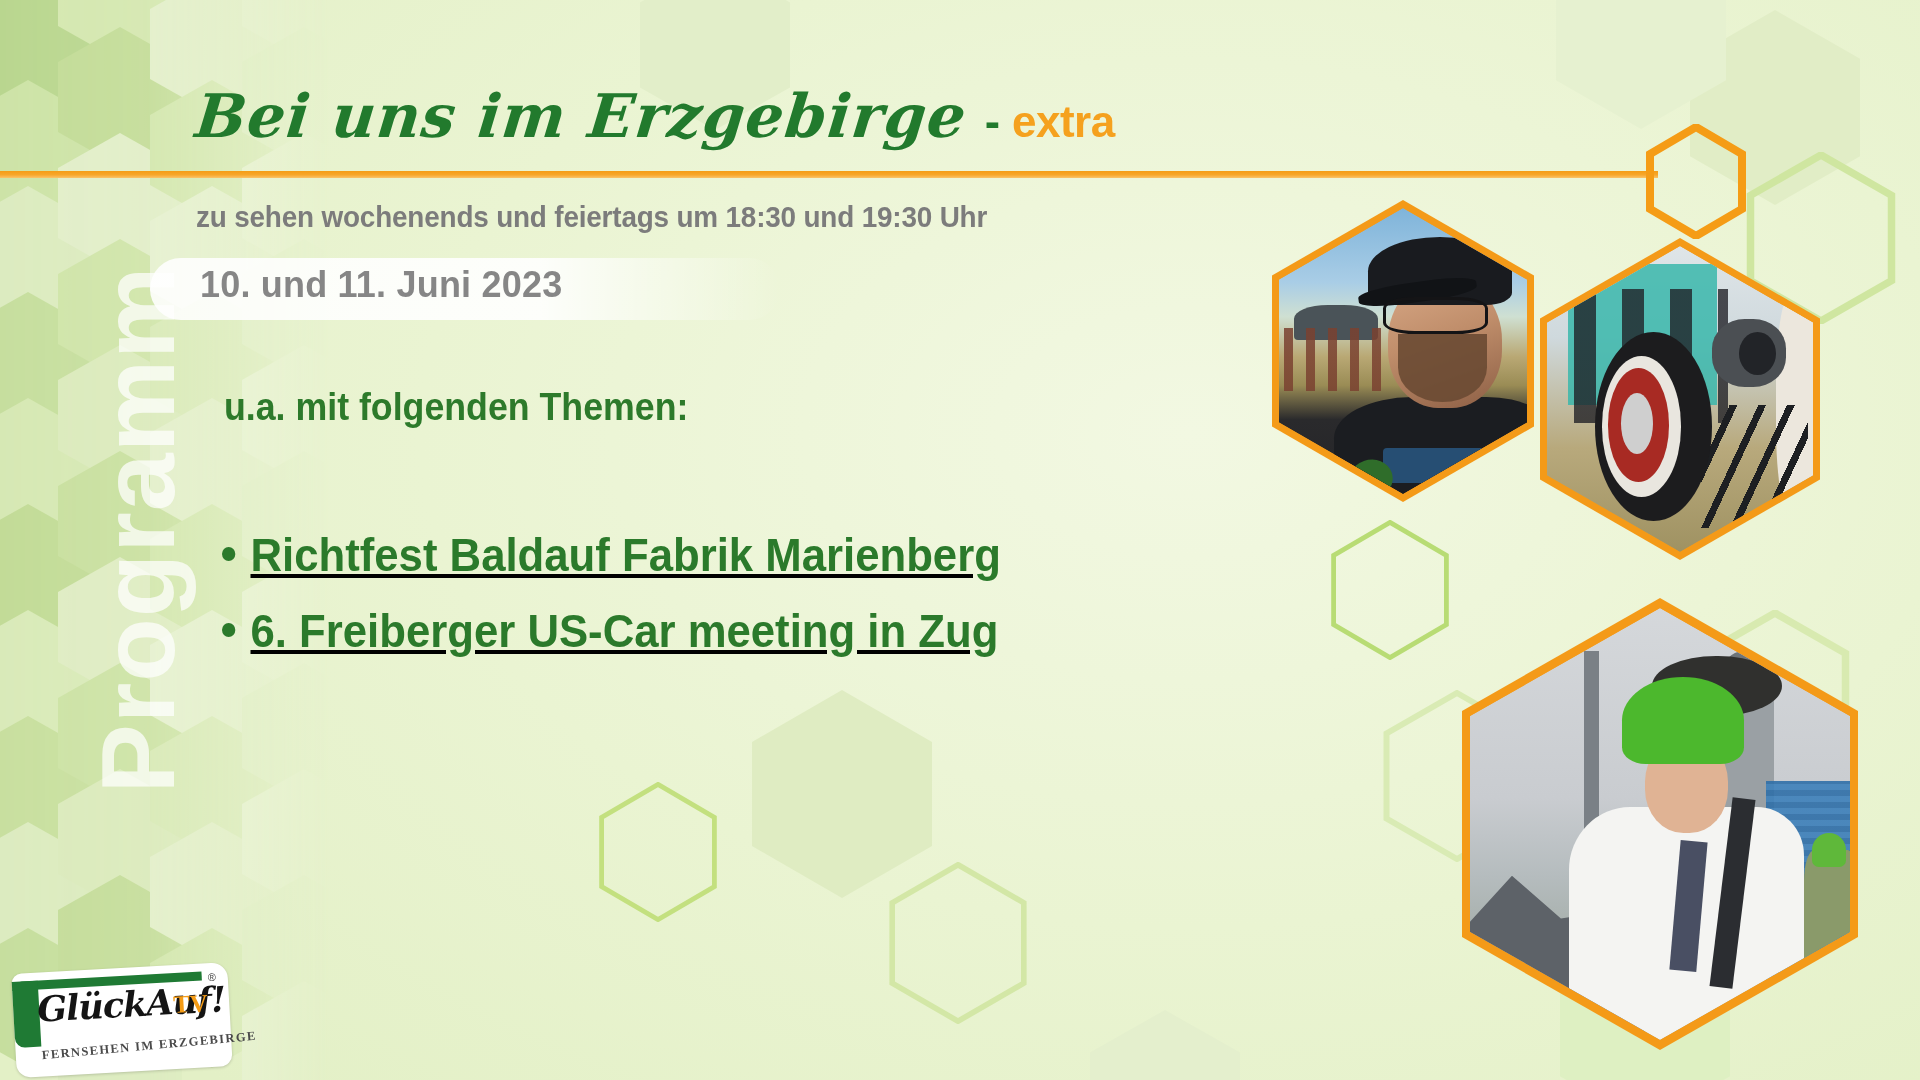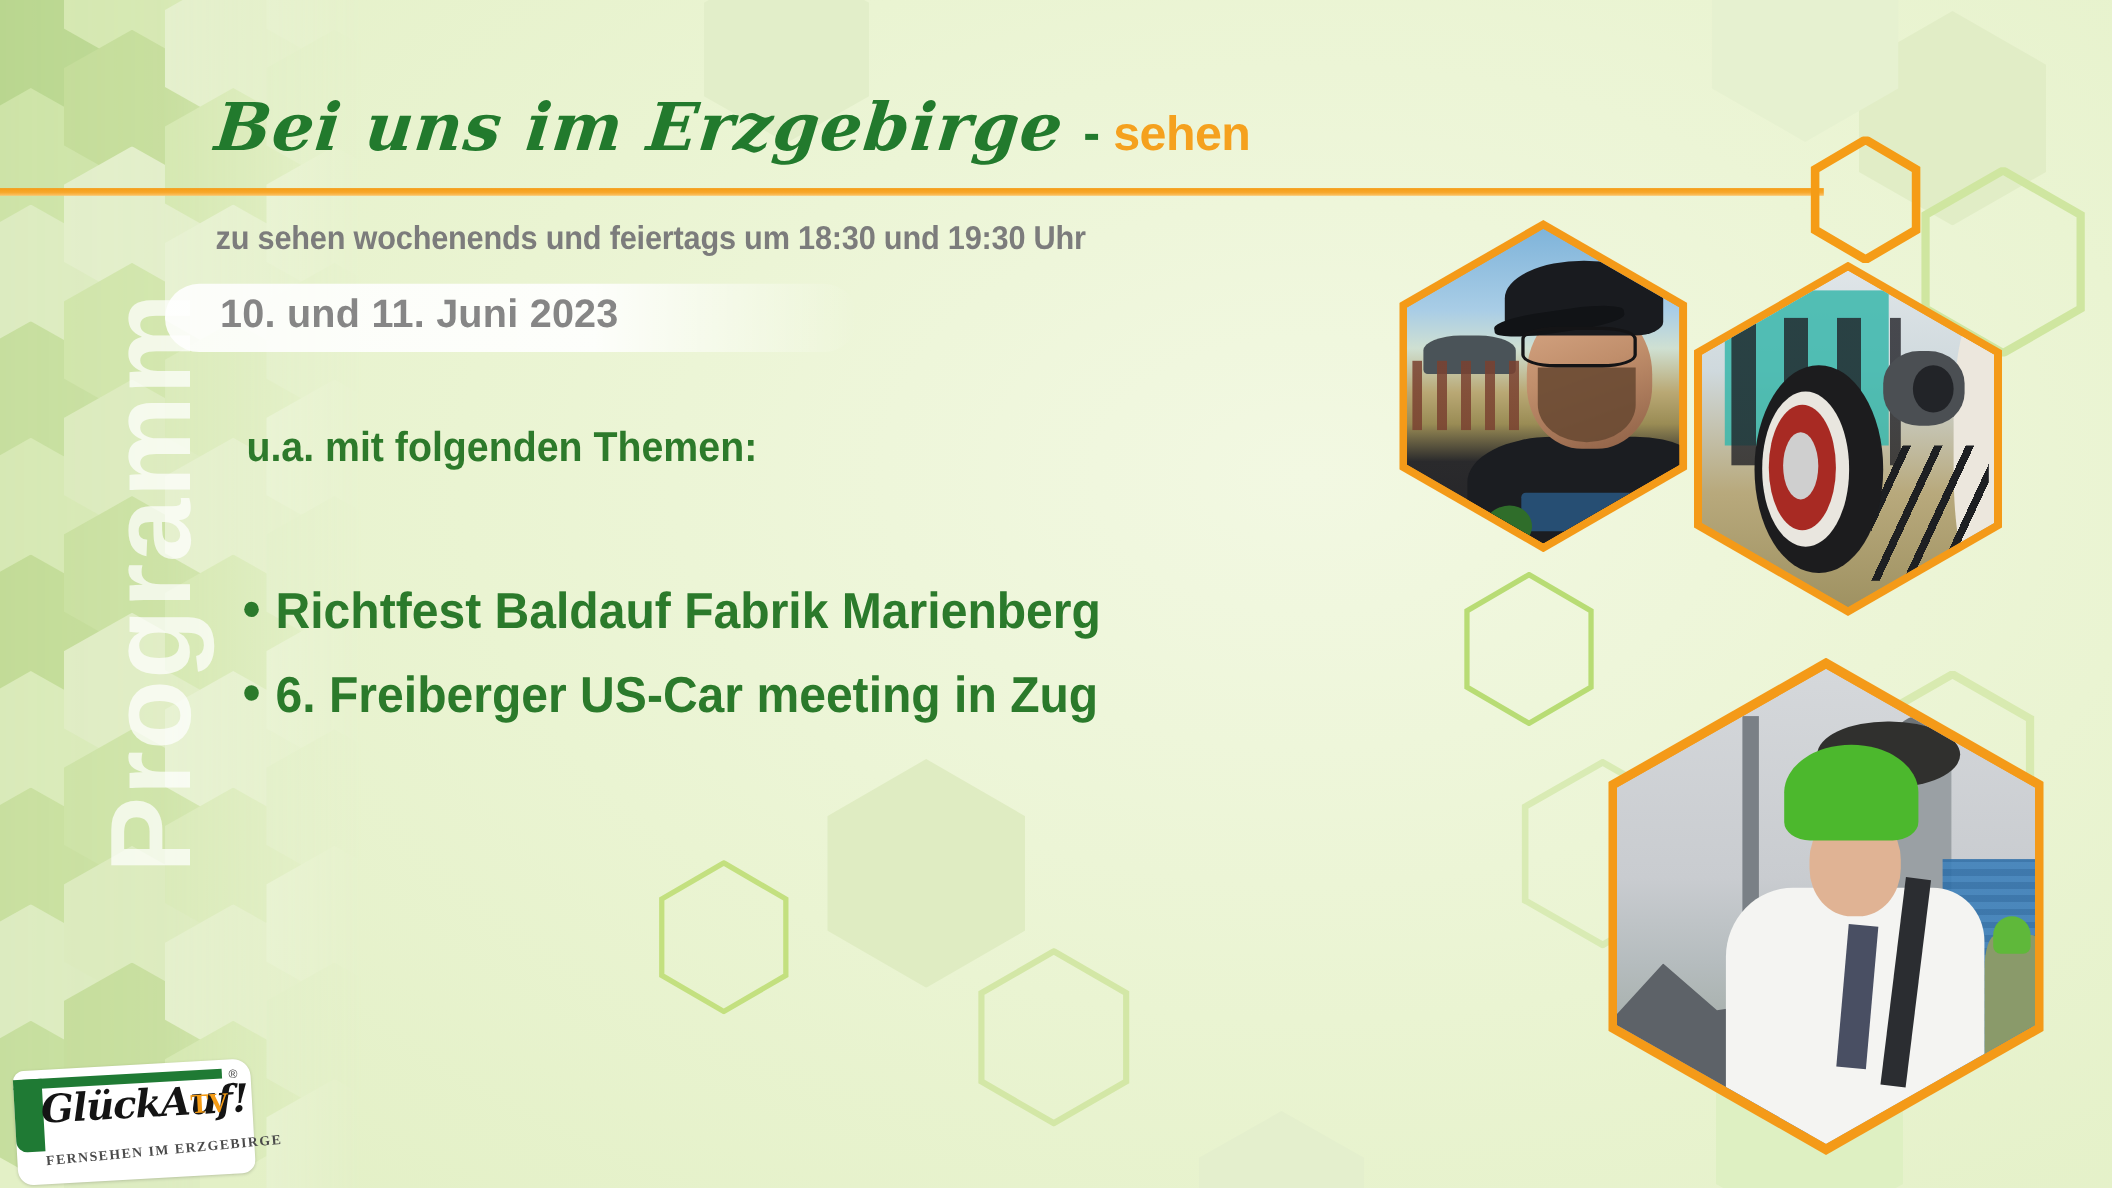--- a/index.html
+++ b/index.html
@@ -105,21 +105,21 @@
 
   
   #themes{
     position:absolute;left:224px;top:386px;
     font-family:"Liberation Sans", sans-serif;
     font-weight:700;font-size:38px;color:#2d7a2b;
     transform:scaleX(.94);transform-origin:left center;
     white-space:nowrap;z-index:6;
   }
   #bullets{
-    position:absolute;left:222px;top:528px;z-index:6;
+    position:absolute;left:222px;top:528px;z-index:6;text-decoration:underline;
   }
   .bullet{
     display:flex;align-items:baseline;
     font-family:"Liberation Sans", sans-serif;
     font-weight:700;font-size:46px;color:#2b7a2b;
     white-space:nowrap;margin-bottom:22px;
     transform:scaleX(.95);transform-origin:left center;
   }
   .bullet .dot{
     display:inline-block;width:14px;height:14px;border-radius:50%;
@@ -435,21 +435,21 @@
   <div id="rule"></div>
   <div id="rule-hex">
     <svg viewBox="0 0 100 115" preserveAspectRatio="none">
         <polygon points="50,3 96,30 96,85 50,112 4,85 4,30" fill="none" stroke="#f59c16" stroke-width="8"></polygon>
       </svg>
   </div>
 
   <div id="headline">
     <span class="script">Bei uns im Erzgebirge</span>
     <span class="dash">-</span>
-    <span class="extra">sehen</span>
+    <span class="extra">extra</span>
   </div>
 
   <div id="subtitle">zu sehen wochenends und feiertags um 18:30 und 19:30 Uhr</div>
 
   <div id="date-pill"></div>
   <div id="date-text">10. und 11. Juni  2023</div>
 
   <div id="themes">u.a. mit folgenden Themen:</div>
 
   <div id="bullets">

